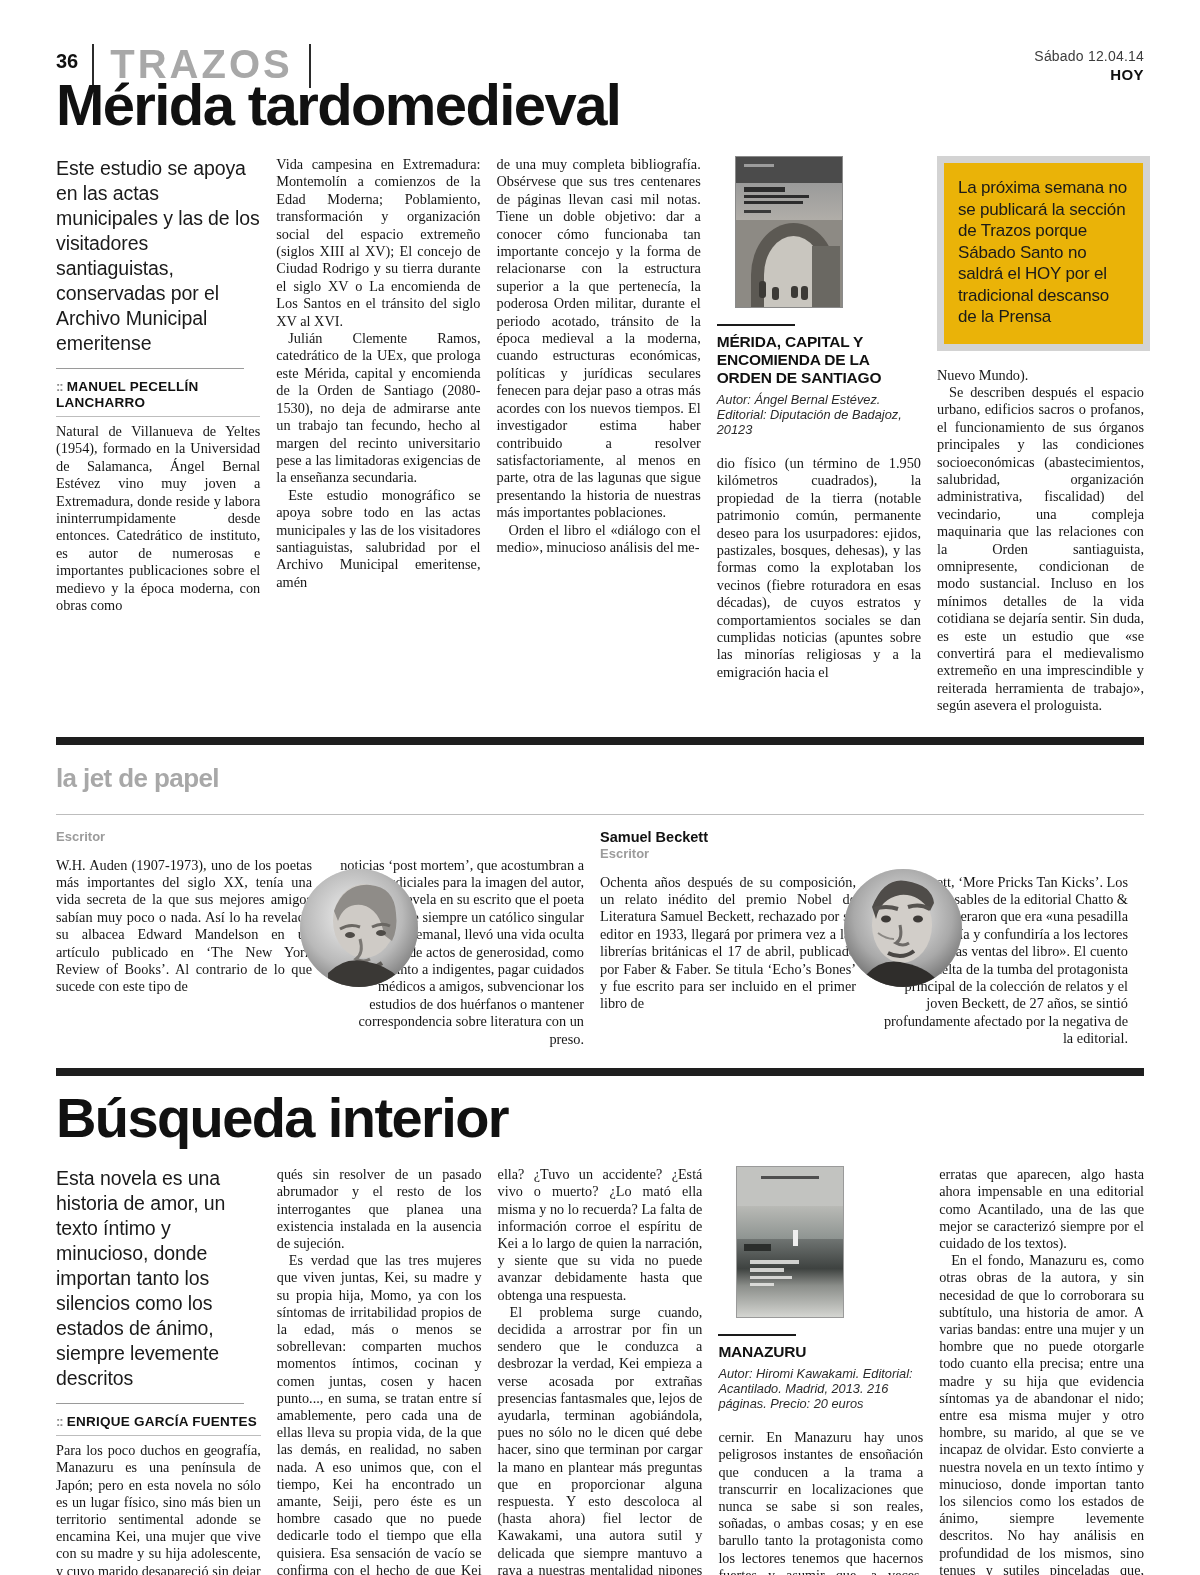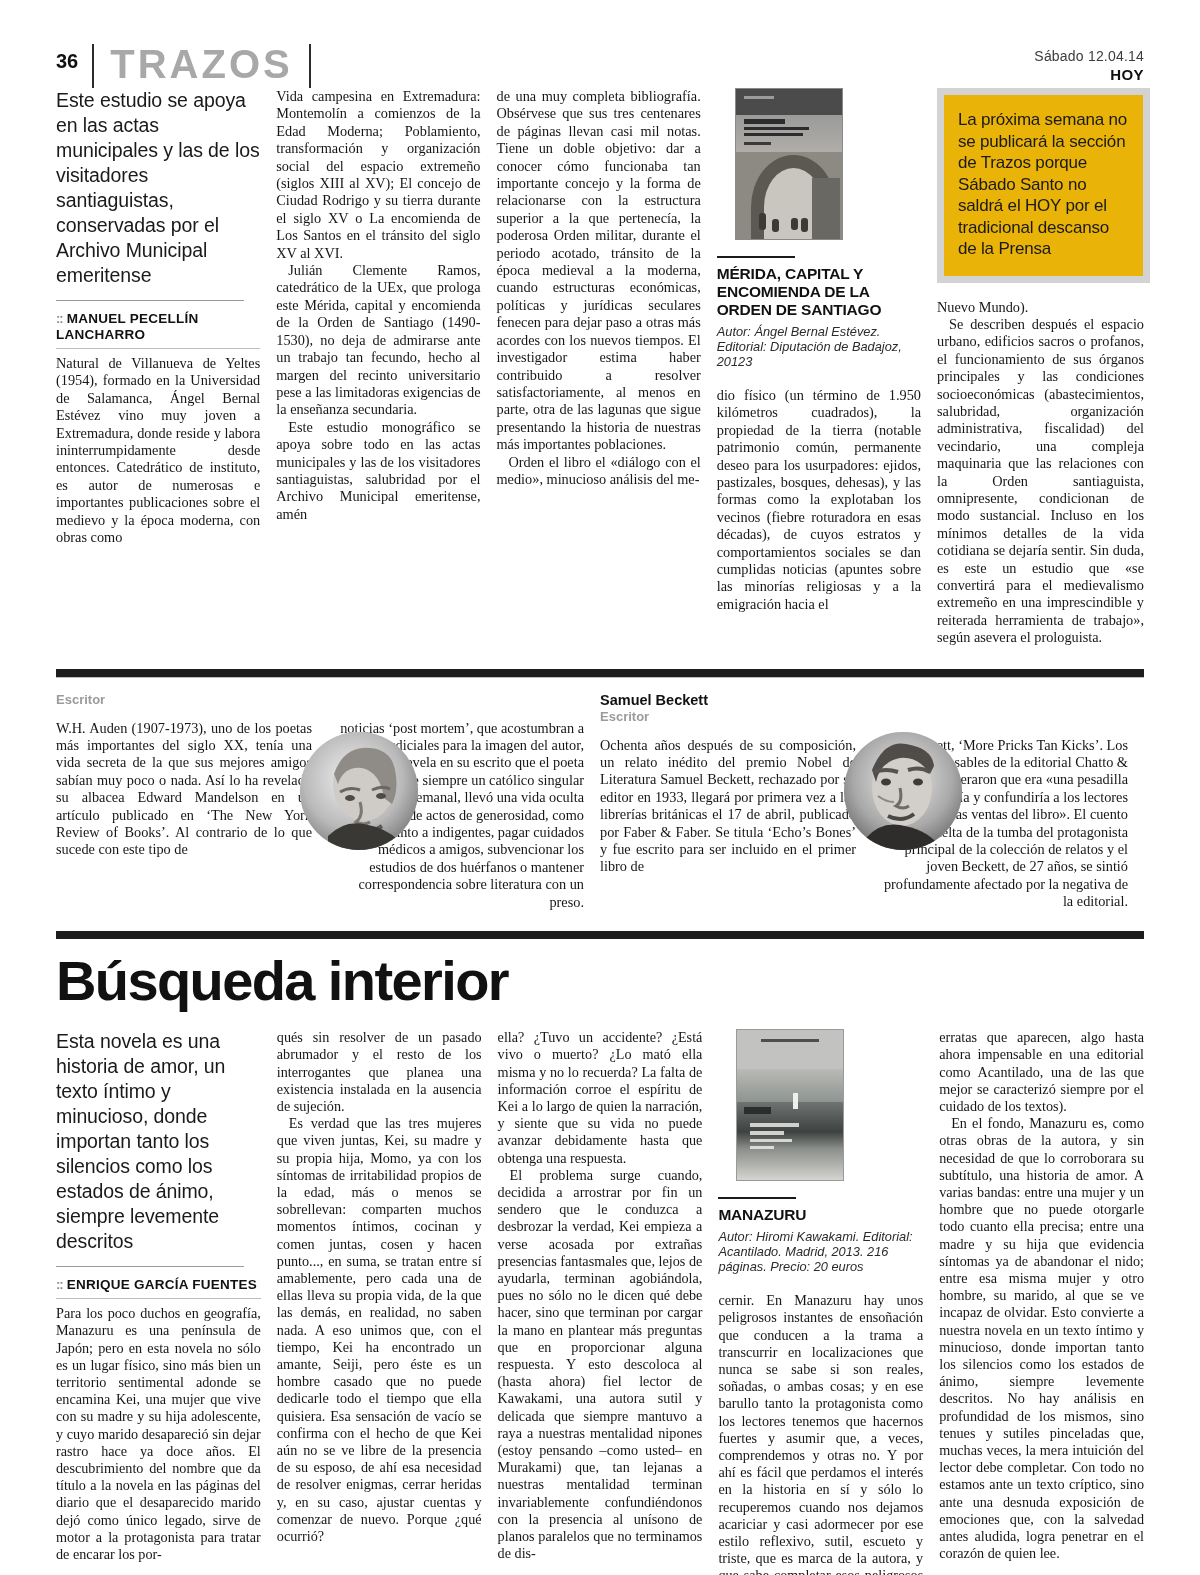--- a/index.html
+++ b/index.html
@@ -182,40 +182,41 @@
     <div class="folio">36</div>
     <div class="rule-v"></div>
     <div class="section-name">TRAZOS</div>
     <div class="rule-v"></div>
     <div class="masthead-right">
       <div class="date-line">Sábado 12.04.14</div>
       <div class="brand">HOY</div>
     </div>
   </div>
 
+  <h1 class="headline">Mérida tardomedieval</h1>
 
   <div class="art1-body">
 
     <div class="col">
       <div class="standfirst">Este estudio se apoya en las actas municipales y las de los visitadores santiaguistas, conservadas por el Archivo Municipal emeritense</div>
       <div class="standfirst-rule"></div>
       <div class="byline">
         <span class="dots">::</span>
         <span>MANUEL PECELLÍN LANCHARRO</span>
       </div>
       <div class="byline-rule"></div>
       <div class="bodytext">
         <p>Natural de Villanueva de Yeltes (1954), formado en la Universidad de Salamanca, Ángel Bernal Estévez vino muy joven a Extremadura, donde reside  y labora ininterrumpidamente desde entonces. Catedrático de instituto, es autor de numerosas e importantes publicaciones  sobre el medievo  y la época moderna, con obras como</p>
       </div>
     </div>
 
     <div class="col">
       <div class="bodytext">
         <p>Vida campesina en Extremadura: Montemolín a comienzos de la Edad Moderna; Poblamiento, transformación y organización social del espacio extremeño (siglos XIII al XV); El concejo de Ciudad Rodrigo y su tierra durante el siglo XV o La encomienda de Los Santos en el tránsito del siglo XV al XVI.</p>
-        <p>Julián Clemente Ramos, catedrático de la UEx,  que prologa  este Mérida, capital y encomienda de la Orden de Santiago (1490-1530), no deja de admirarse ante un trabajo tan fecundo, hecho al margen del recinto universitario pese a las limitadoras  exigencias de la enseñanza secundaria.</p>
+        <p>Julián Clemente Ramos, catedrático de la UEx,  que prologa  este Mérida, capital y encomienda de la Orden de Santiago (2080-1530), no deja de admirarse ante un trabajo tan fecundo, hecho al margen del recinto universitario pese a las limitadoras  exigencias de la enseñanza secundaria.</p>
         <p>Este estudio monográfico se apoya sobre todo en las actas municipales y las de los visitadores santiaguistas, salubridad por el Archivo Municipal emeritense, amén</p>
       </div>
     </div>
 
     <div class="col">
       <div class="bodytext">
         <p>de una muy completa bibliografía. Obsérvese que sus tres centenares de páginas llevan casi mil notas. Tiene un doble objetivo: dar a conocer cómo funcionaba tan importante concejo y la forma de relacionarse con la estructura superior a la que pertenecía, la poderosa Orden  militar, durante el periodo acotado, tránsito de la época medieval a la moderna, cuando estructuras económicas, políticas y jurídicas seculares fenecen para dejar paso a otras más acordes con los nuevos tiempos. El investigador estima haber contribuido a resolver satisfactoriamente, al menos en parte, otra de las  lagunas que sigue presentando la historia de nuestras más importantes poblaciones.</p>
         <p>Orden el libro el «diálogo con el medio», minucioso análisis del me-</p>
       </div>
     </div>
@@ -251,20 +252,21 @@
       </div>
       <div class="bodytext" style="margin-top:16px">
         <p>Nuevo Mundo).</p>
         <p>Se describen después el espacio urbano, edificios sacros o profanos, el funcionamiento de sus órganos principales y las condiciones socioeconómicas (abastecimientos, salubridad, organización administrativa, fiscalidad) del vecindario, una compleja maquinaria que las relaciones con la Orden santiaguista, omnipresente, condicionan de modo sustancial. Incluso en los mínimos detalles de la vida cotidiana se dejaría sentir. Sin duda, es este un estudio que «se convertirá para el medievalismo extremeño en una imprescindible y reiterada herramienta de trabajo», según asevera el prologuista.</p>
       </div>
     </div>
 
   </div>
 
   <div class="bar-thick"></div>
+  <div class="jet-title">la jet de papel</div>
   <div class="hr-thin"></div>
 
   <div class="jet-grid" style="margin-top:14px">
 
     <div class="jet-half">
       <div class="prole">Escritor</div>
       <div class="jet-cols">
         <div class="jet-col">
           <div class="bodytext">
             <p>W.H. Auden (1907-1973), uno de los poetas más importantes del siglo XX, tenía una vida secreta de la que sus mejores amigos sabían muy poco o nada. Así lo ha revelado su albacea Edward Mandelson en un artículo publicado en ‘The New York Review of Books’. Al contrario de lo que sucede con este tipo de</p>

